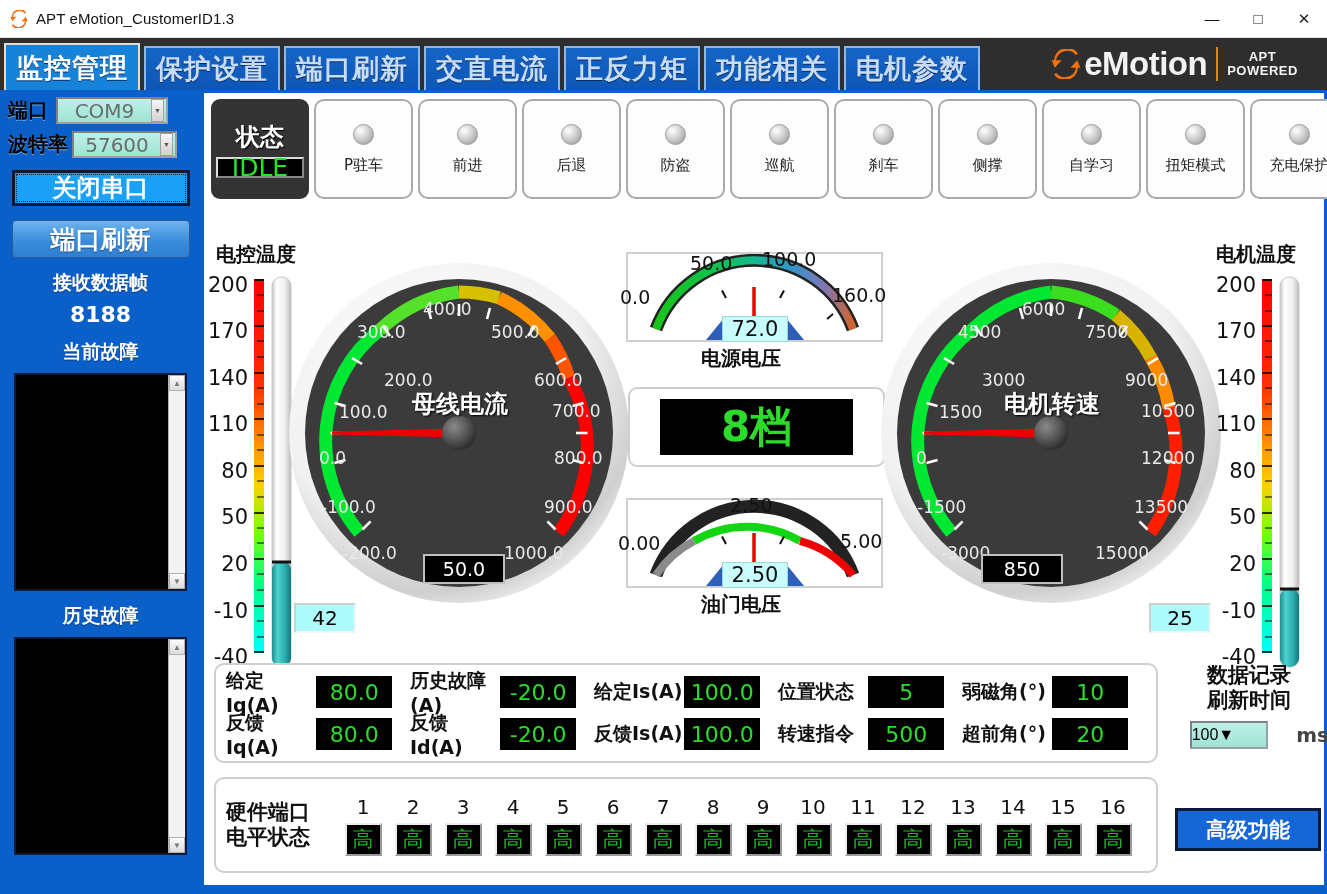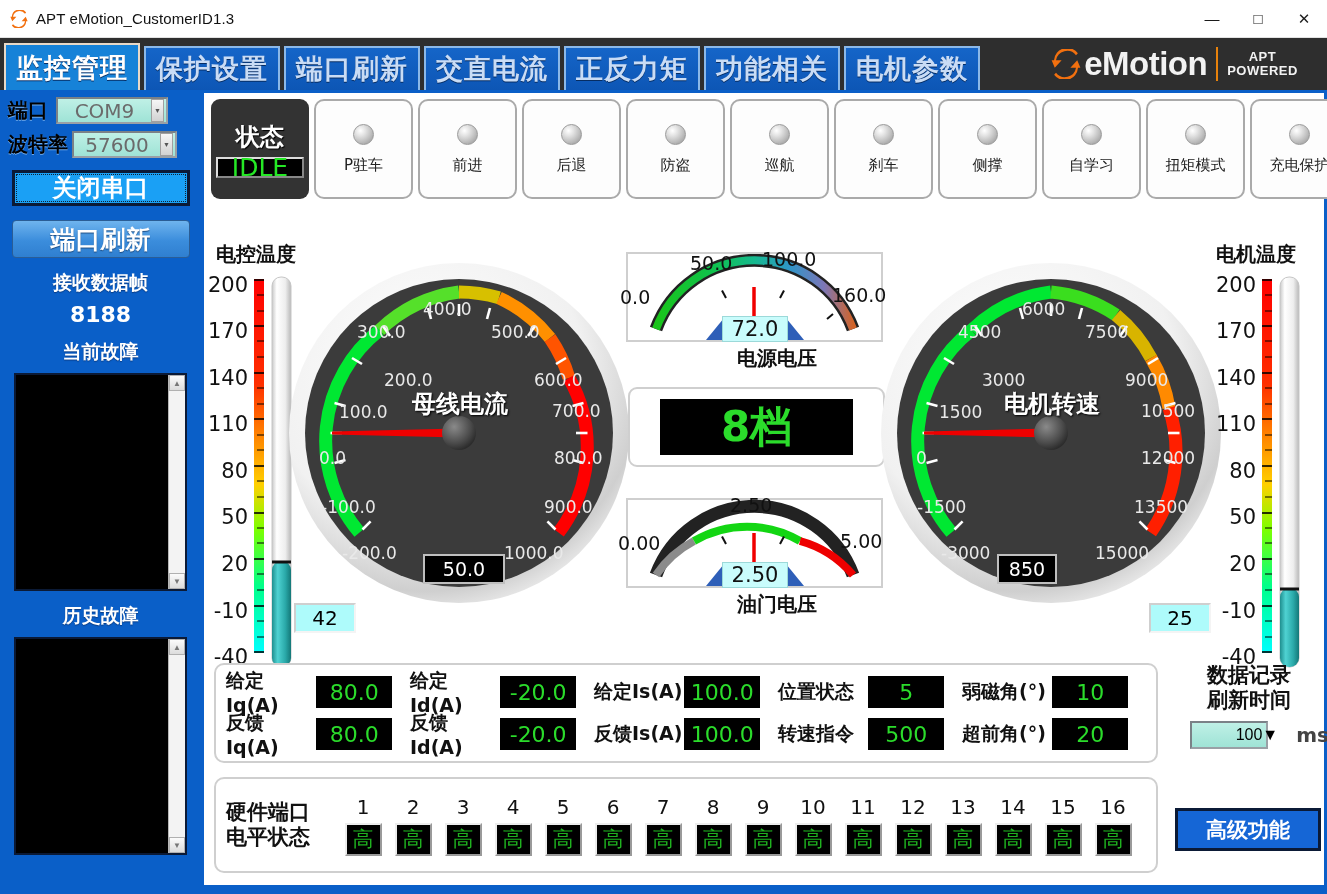--- a/index.html
+++ b/index.html
@@ -167,21 +167,21 @@
     font-size:20px;color:#000;display:flex;align-items:center;justify-content:center;
     font-family:"DejaVu Sans",sans-serif;}
 
   
   .minipanel{position:absolute;border:2px solid #cfcfcf;background:#fff;}
   .mini-lab{position:absolute;font-size:19px;color:#111;font-family:"DejaVu Sans",sans-serif;}
   .mini-val{position:absolute;background:#c9fcfc;border:1px solid #9cd9d9;
     font-size:21px;color:#111;display:flex;align-items:center;justify-content:center;
     font-family:"DejaVu Sans",sans-serif;}
   .mini-cap{position:absolute;font-size:20px;font-weight:bold;color:#111;
-    font-family:"DejaVu Sans",sans-serif;margin-left:36px;}
+    font-family:"DejaVu Sans",sans-serif;}
 
   
   #gear-panel{position:absolute;left:632px;top:398px;width:253px;height:72px;
      border:2px solid #cfcfcf;border-radius:9px;background:#fff;
      display:flex;align-items:center;justify-content:center;}
   #gear-lcd{width:193px;height:56px;background:#000;color:#2bdc2b;
      font-size:42px;font-weight:bold;display:flex;align-items:center;justify-content:center;
      font-family:"DejaVu Sans",sans-serif;}
 
   
@@ -204,21 +204,21 @@
   .pp-num{font-size:20px;color:#111;font-family:"DejaVu Sans",sans-serif;}
   .pp-box{width:37px;height:33px;background:#000;color:#1fb21f;font-size:21px;
      border:2px solid #ededed;border-right-color:#9a9a9a;border-bottom-color:#9a9a9a;
      display:flex;align-items:center;justify-content:center;font-family:"DejaVu Sans",sans-serif;}
 
   #rightpanel{position:absolute;left:965px;top:570px;width:160px;height:215px;}
   #rp-title{text-align:center;font-size:21px;font-weight:bold;color:#111;line-height:25px;
      font-family:"DejaVu Sans",sans-serif;}
   #rp-combo{margin:8px auto 0 auto;width:78px;height:28px;display:flex;align-items:center;
      background:linear-gradient(#bff0e6,#9fe3d6);
-     border:2px solid #9aa0a6;border-top-color:#7b8187;border-left-color:#7b8187;padding-left:44px;}
+     border:2px solid #9aa0a6;border-top-color:#7b8187;border-left-color:#7b8187;}
   #rp-row{display:flex;align-items:center;justify-content:center;}
   #rp-ms{font-size:20px;font-weight:bold;color:#444;margin-left:8px;margin-top:8px;
      font-family:"DejaVu Sans",sans-serif;}
   #btn-advanced{position:absolute;left:6px;top:145px;width:146px;height:43px;
      background:#1566d6;border:3px solid #0b1a36;
      display:flex;align-items:center;justify-content:center;
      color:#fff;font-size:21px;font-weight:bold;font-family:"DejaVu Sans",sans-serif;}
 </style>
 </head>
 <body>
@@ -596,21 +596,21 @@
     <div class="tick-lab" style="left:713px;top:404px">-1500</div>
     <div class="tick-lab" style="left:737px;top:450px">-3000</div>
     <div class="tick-lab" style="left:754px;top:229px">4500</div>
     <div class="tick-lab" style="left:818px;top:206px">6000</div>
     <div class="tick-lab" style="left:881px;top:229px">7500</div>
     <div class="tick-lab" style="left:921px;top:277px">9000</div>
     <div class="tick-lab" style="left:937px;top:308px">10500</div>
     <div class="tick-lab" style="left:937px;top:355px">12000</div>
     <div class="tick-lab" style="left:930px;top:404px">13500</div>
     <div class="tick-lab" style="left:891px;top:450px">15000</div>
-    <div class="gauge-readout" style="left:793px;top:461px;width:60px;height:30px">850</div>
+    <div class="gauge-readout" style="left:777px;top:461px;width:82px;height:30px">850</div>
 
     <div class="thermo-title" style="left:1012px;top:148px">电机温度</div>
     <svg style="position:absolute;left:1016px;top:180px" width="90" height="410">
       <defs>
         <linearGradient id="tgradR" x1="0" y1="1" x2="0" y2="0">
           <stop offset="0%" stop-color="#00ffff"></stop>
           <stop offset="18%" stop-color="#00ff88"></stop>
           <stop offset="33%" stop-color="#7cff00"></stop>
           <stop offset="45%" stop-color="#ffd000"></stop>
           <stop offset="58%" stop-color="#ff8400"></stop>
@@ -672,21 +672,21 @@
     <div class="thermo-lab" style="left:1008px;top:412px">50</div>
     <div class="thermo-lab" style="left:1008px;top:459px">20</div>
     <div class="thermo-lab" style="left:1008px;top:506px">-10</div>
     <div class="thermo-lab" style="left:1008px;top:552px">-40</div>
     <div class="thermo-val" style="left:945px;top:510px;width:62px;height:30px">25</div>
 
     <div id="datapanel">
       <div class="drow">
         <span class="dlabel">给定Iq(A)</span>
         <span class="dval">80.0</span>
-        <span class="dlabel">给定Id(A)</span>
+        <span class="dlabel">历史故障(A)</span>
         <span class="dval">-20.0</span>
         <span class="dlabel">给定Is(A)</span>
         <span class="dval">100.0</span>
         <span class="dlabel">位置状态</span>
         <span class="dval">5</span>
         <span class="dlabel">弱磁角(°)</span>
         <span class="dval">10</span>
       </div>
       <div class="drow">
         <span class="dlabel">反馈Iq(A)</span>

